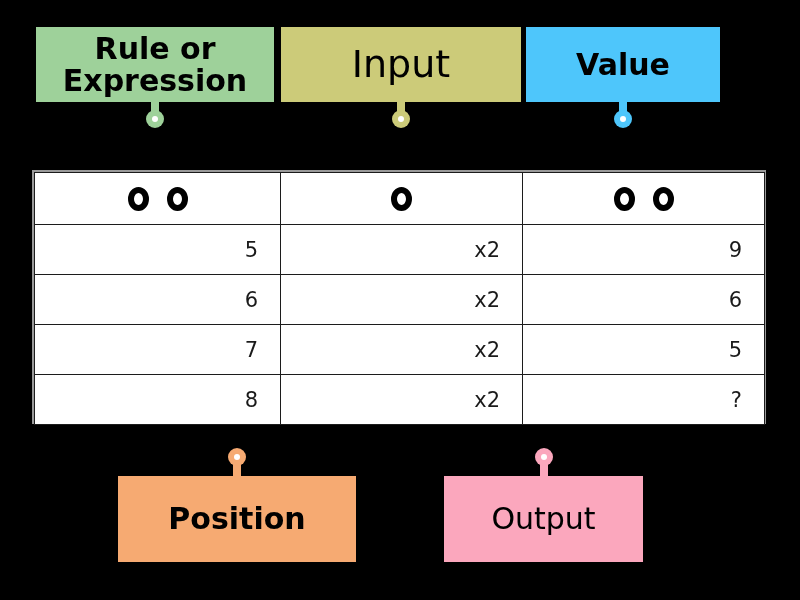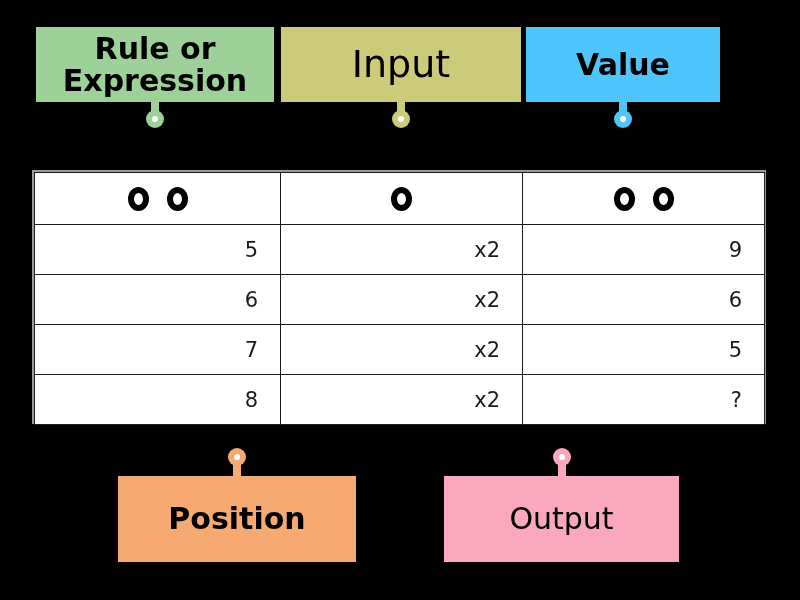--- a/index.html
+++ b/index.html
@@ -254,21 +254,21 @@
   </div>
 
   <div class="tile bold" id="tile-position" style="left: 118px; top: 476px; width: 238px; height: 86px; font-size: 30px; background: rgb(246, 170, 114);">
     <span class="tile-text">Position</span>
     <span class="stem-up">
       <span class="bar" style="background: rgb(246, 170, 114);"></span>
       <span class="knob" style="background: rgb(246, 170, 114);"></span>
     </span>
   </div>
 
-  <div class="tile regular" id="tile-output" style="left: 444px; top: 476px; width: 235px; height: 86px; font-size: 30px; background: rgb(251, 167, 189);">
+  <div class="tile regular" id="tile-output" style="left: 444px; top: 476px; width: 199px; height: 86px; font-size: 30px; background: rgb(251, 167, 189);">
     <span class="tile-text">Output</span>
     <span class="stem-up">
       <span class="bar" style="background: rgb(251, 167, 189);"></span>
       <span class="knob" style="background: rgb(251, 167, 189);"></span>
     </span>
   </div>
 
 </div>
 
 </body></html>

